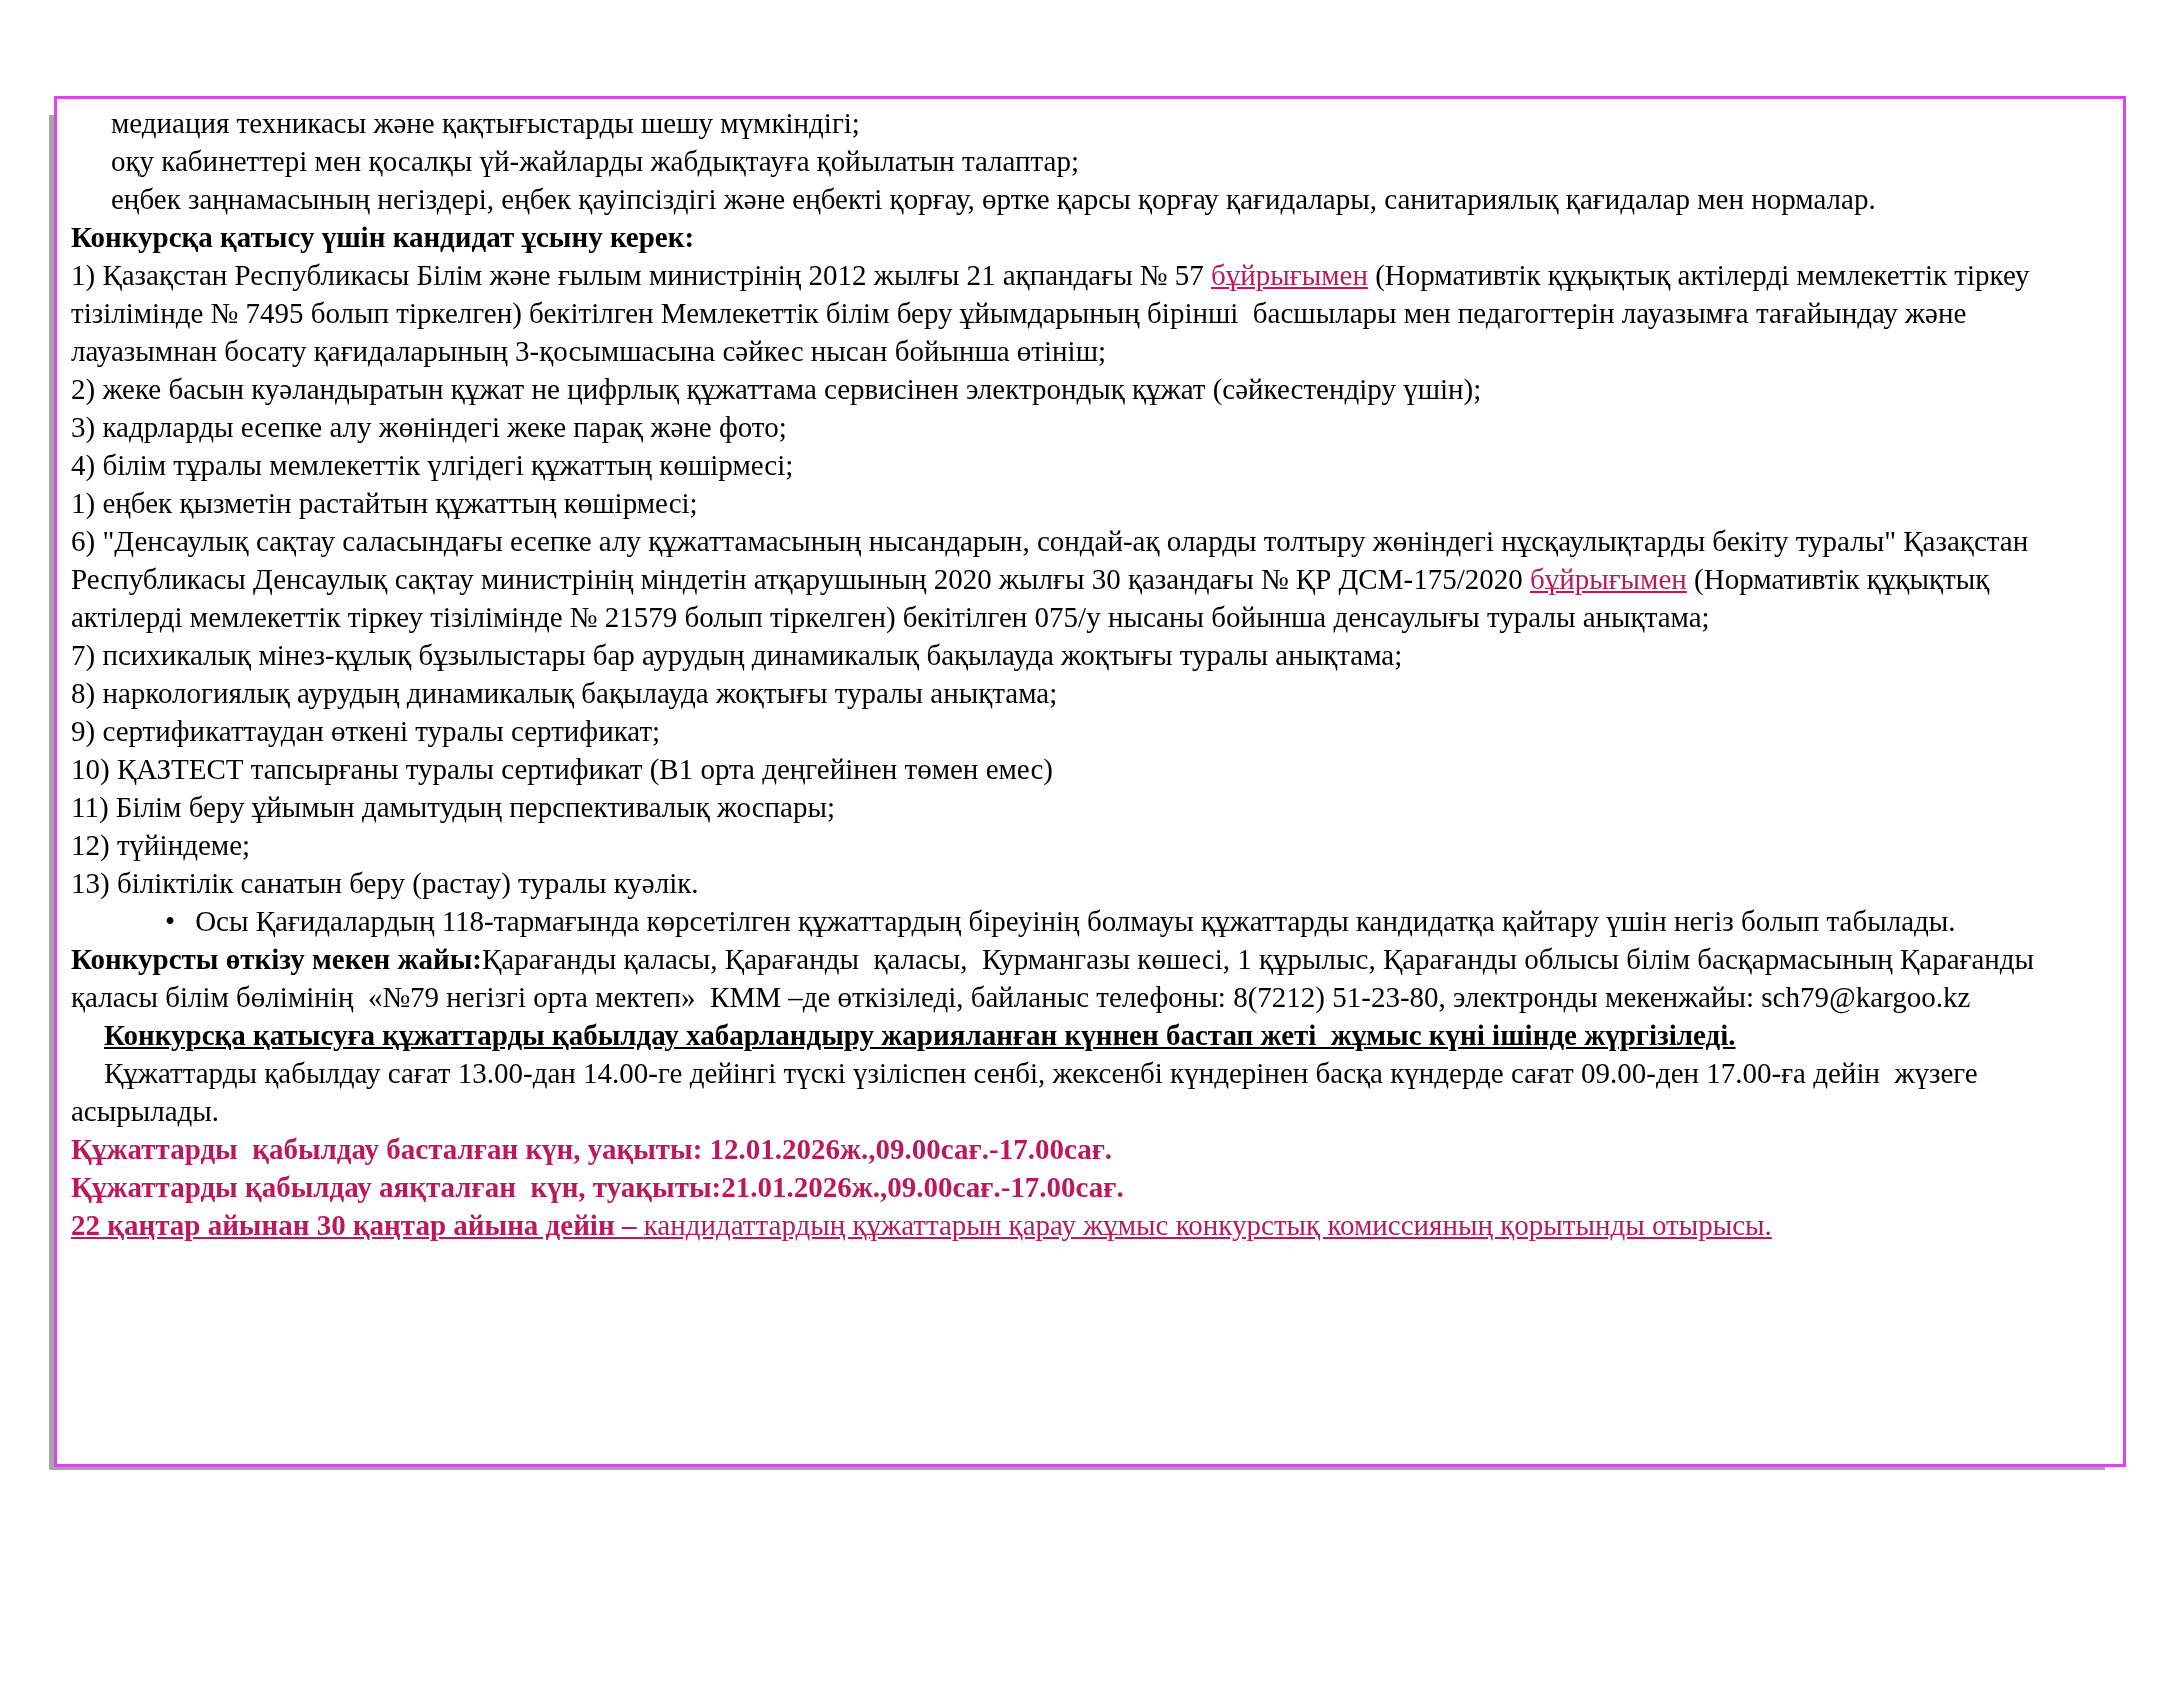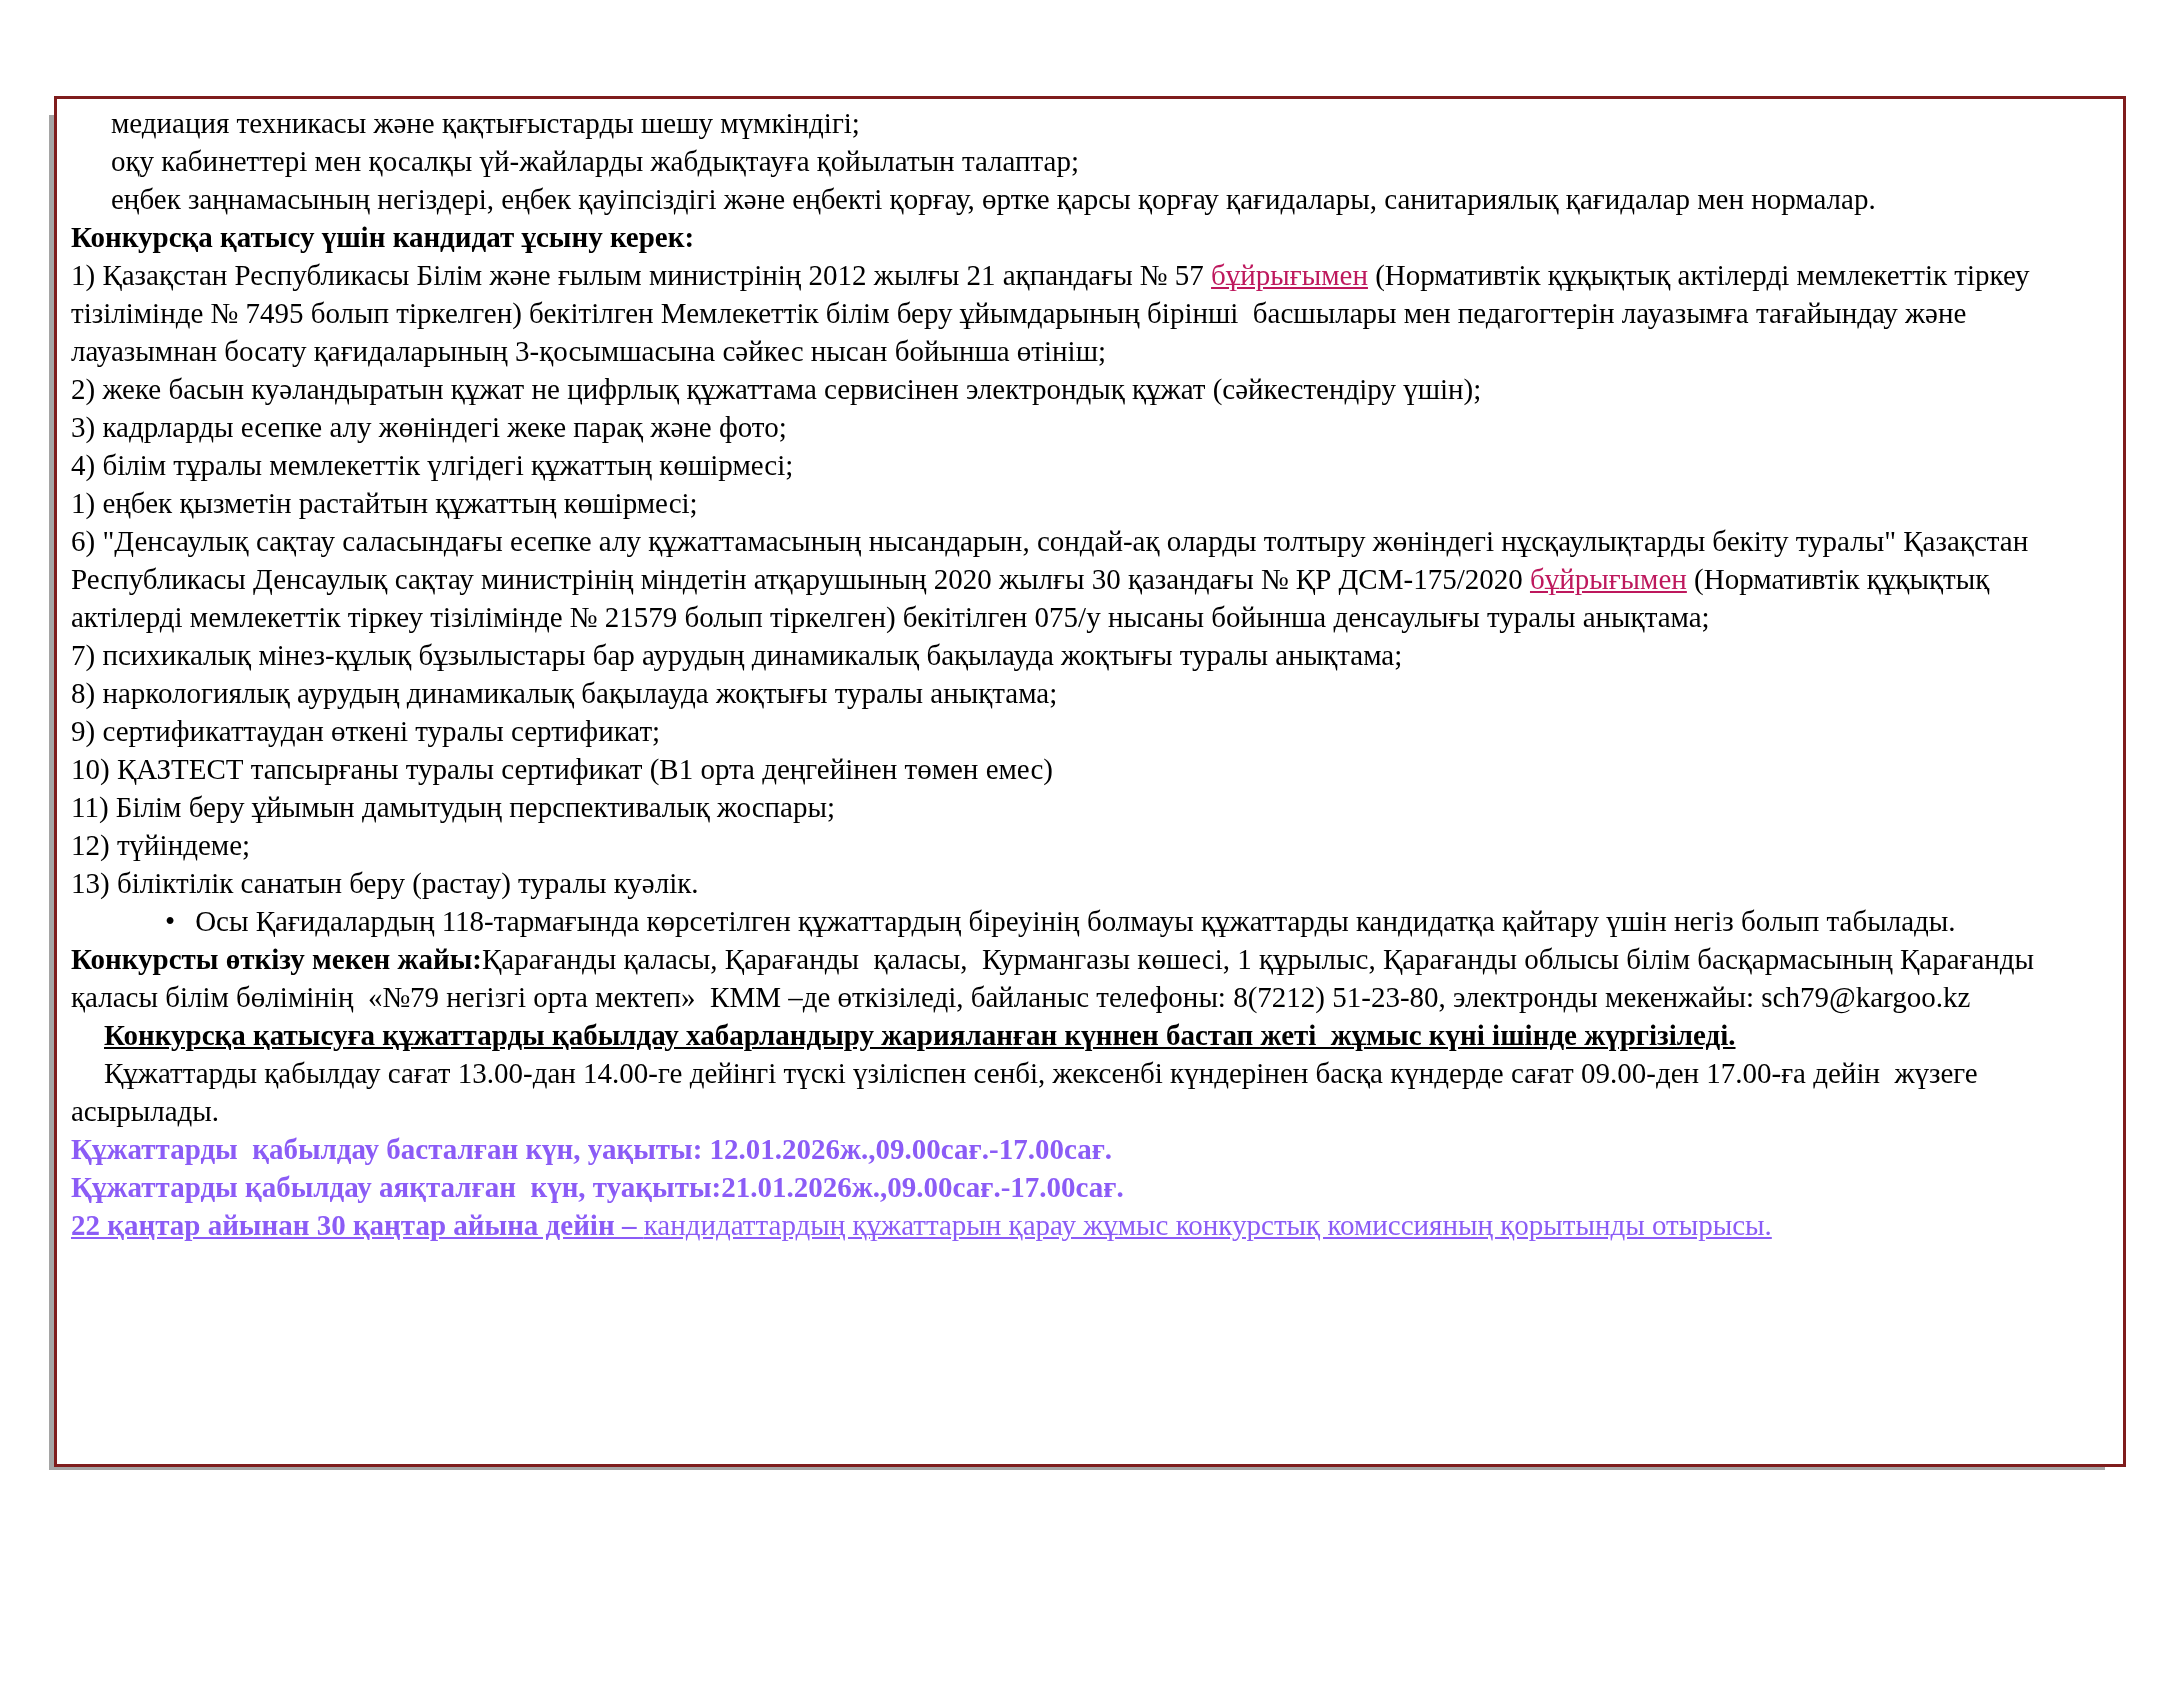--- a/index.html
+++ b/index.html
@@ -15,38 +15,38 @@
     font-family: "Liberation Serif", "DejaVu Serif", serif;
     color: #000000;
   }
   .doc-frame {
     position: absolute;
     left: 54px;
     top: 96px;
     width: 2072px;
     height: 1371px;
     box-sizing: border-box;
-    border: 3px solid #7f1d1d;
+    border: 3px solid #d946ef;
     background: #ffffff;
     box-shadow: -13px 11px 0 -8px #a5a5a5;
     padding: 5px 18px 10px 14px;
   }
   .para {
     margin: 0;
     font-size: 29px;
     line-height: 38px;
     white-space: pre-wrap;
     color: #000000;
   }
   .ind    { text-indent: 40px; }
   .ind-sm { text-indent: 33px; }
   .bullet-ind { text-indent: 94px; }
   .b { font-weight: bold; }
   .u { text-decoration: underline; }
-  .red { color: #8b5cf6; }
+  .red { color: #be185d; }
   .link {
     color: #be185d;
     text-decoration: underline;
     cursor: pointer;
   }
   .bullet-glyph {
     display: inline-block;
     text-indent: 0;
     margin-right: 20px;
     font-size: 29px;

